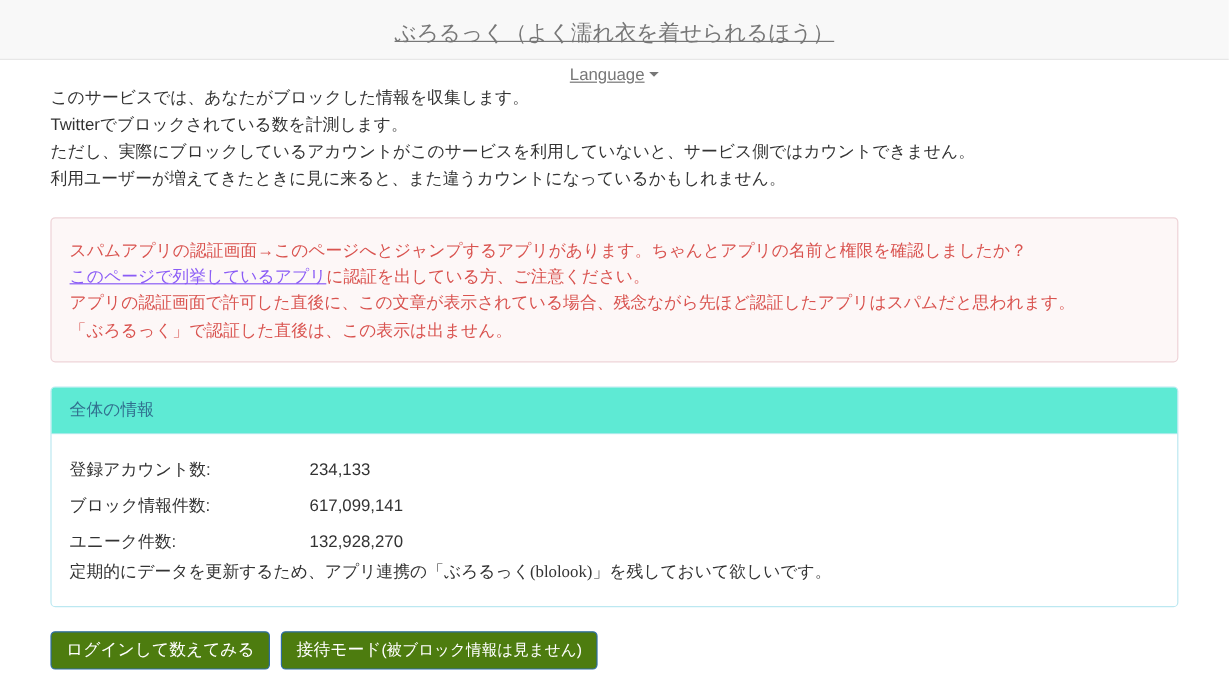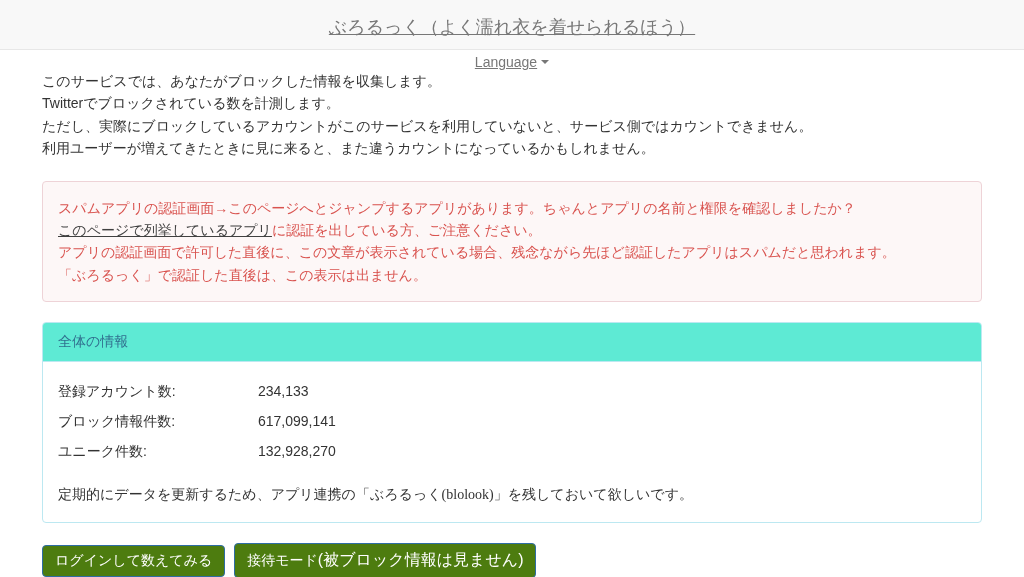--- a/index.html
+++ b/index.html
@@ -5,31 +5,31 @@
     * { margin: 0; padding: 0; box-sizing: border-box; }
     body { font-family: "Helvetica Neue", Helvetica, Arial, sans-serif; font-size: 14px; color: #333; background: #fff; }
     .navbar { background: #f8f8f8; border-bottom: 1px solid #e7e7e7; padding: 0 20px; display: flex; justify-content: space-between; align-items: center; height: 50px; flex-direction: column; }
     .navbar-brand { color: #777; text-decoration: underline; font-size: 18px; padding: 15px 0; }
     .lang-dropdown { color: #777; text-decoration: underline; cursor: pointer; display: flex; align-items: center; gap: 4px; }
     .caret { display: inline-block; width: 0; height: 0; border-left: 4px solid transparent; border-right: 4px solid transparent; border-top: 4px solid #777; }
     .container { max-width: 970px; margin: 0 auto; padding: 20px 15px; }
     .intro { margin-bottom: 21px; line-height: 1.6; }
     .intro p { margin: 0; }
     .alert-danger { background: #fdf7f7; border: 1px solid #eed3d7; border-radius: 4px; padding: 15px; margin-bottom: 20px; color: #d9534f; line-height: 1.6; }
-    .alert-danger a { color: #404040; }
+    .alert-danger a { color: #8b5cf6; }
     .panel { border: 1px solid #bce8f1; border-radius: 4px; margin-bottom: 20px; }
     .panel-heading { background: #5eead4; color: #31708f; padding: 10px 15px; border-bottom: 1px solid #bce8f1; border-radius: 3px 3px 0 0; }
     .panel-body { padding: 15px; }
-    .stats-table { margin-bottom: 17px; }
+    .stats-table { margin-bottom: 0; }
     .stats-row { display: flex; padding: 6px 0; }
     .stats-label { width: 200px; }
     .stats-value { }
     .panel-note { line-height: 1.6; font-family: Liberation Serif, serif; }
     .btn { display: inline-block; padding: 6px 12px; font-size: 14px; color: #fff; background: #4d7c0f; border: 1px solid #2e6da4; border-radius: 4px; cursor: pointer; margin-right: 5px; margin-bottom: 10px; }
-    .btn-small-text { font-size: 16px; }
+    .btn-small-text { font-size: 13px; }
     .footer-info { line-height: 1.7; }
   </style>
 </head>
 <body>
 
 <div class="navbar">
   <a href="#" class="navbar-brand">ぶろるっく（よく濡れ衣を着せられるほう）</a>
   <div class="lang-dropdown">
     <span>Language</span>
     <span class="caret"></span>

